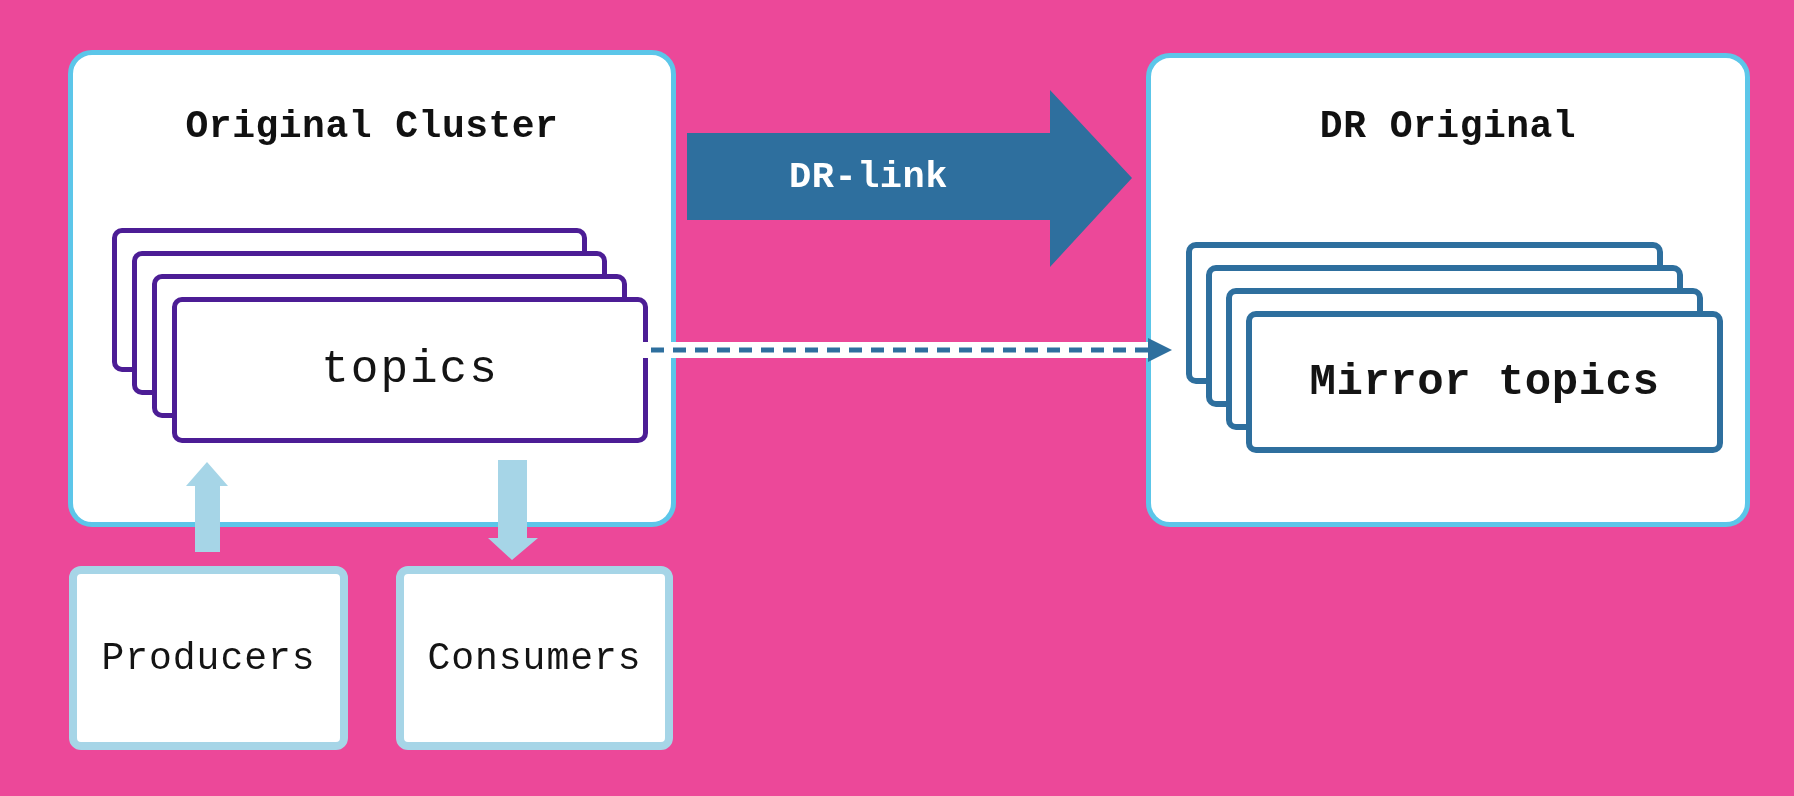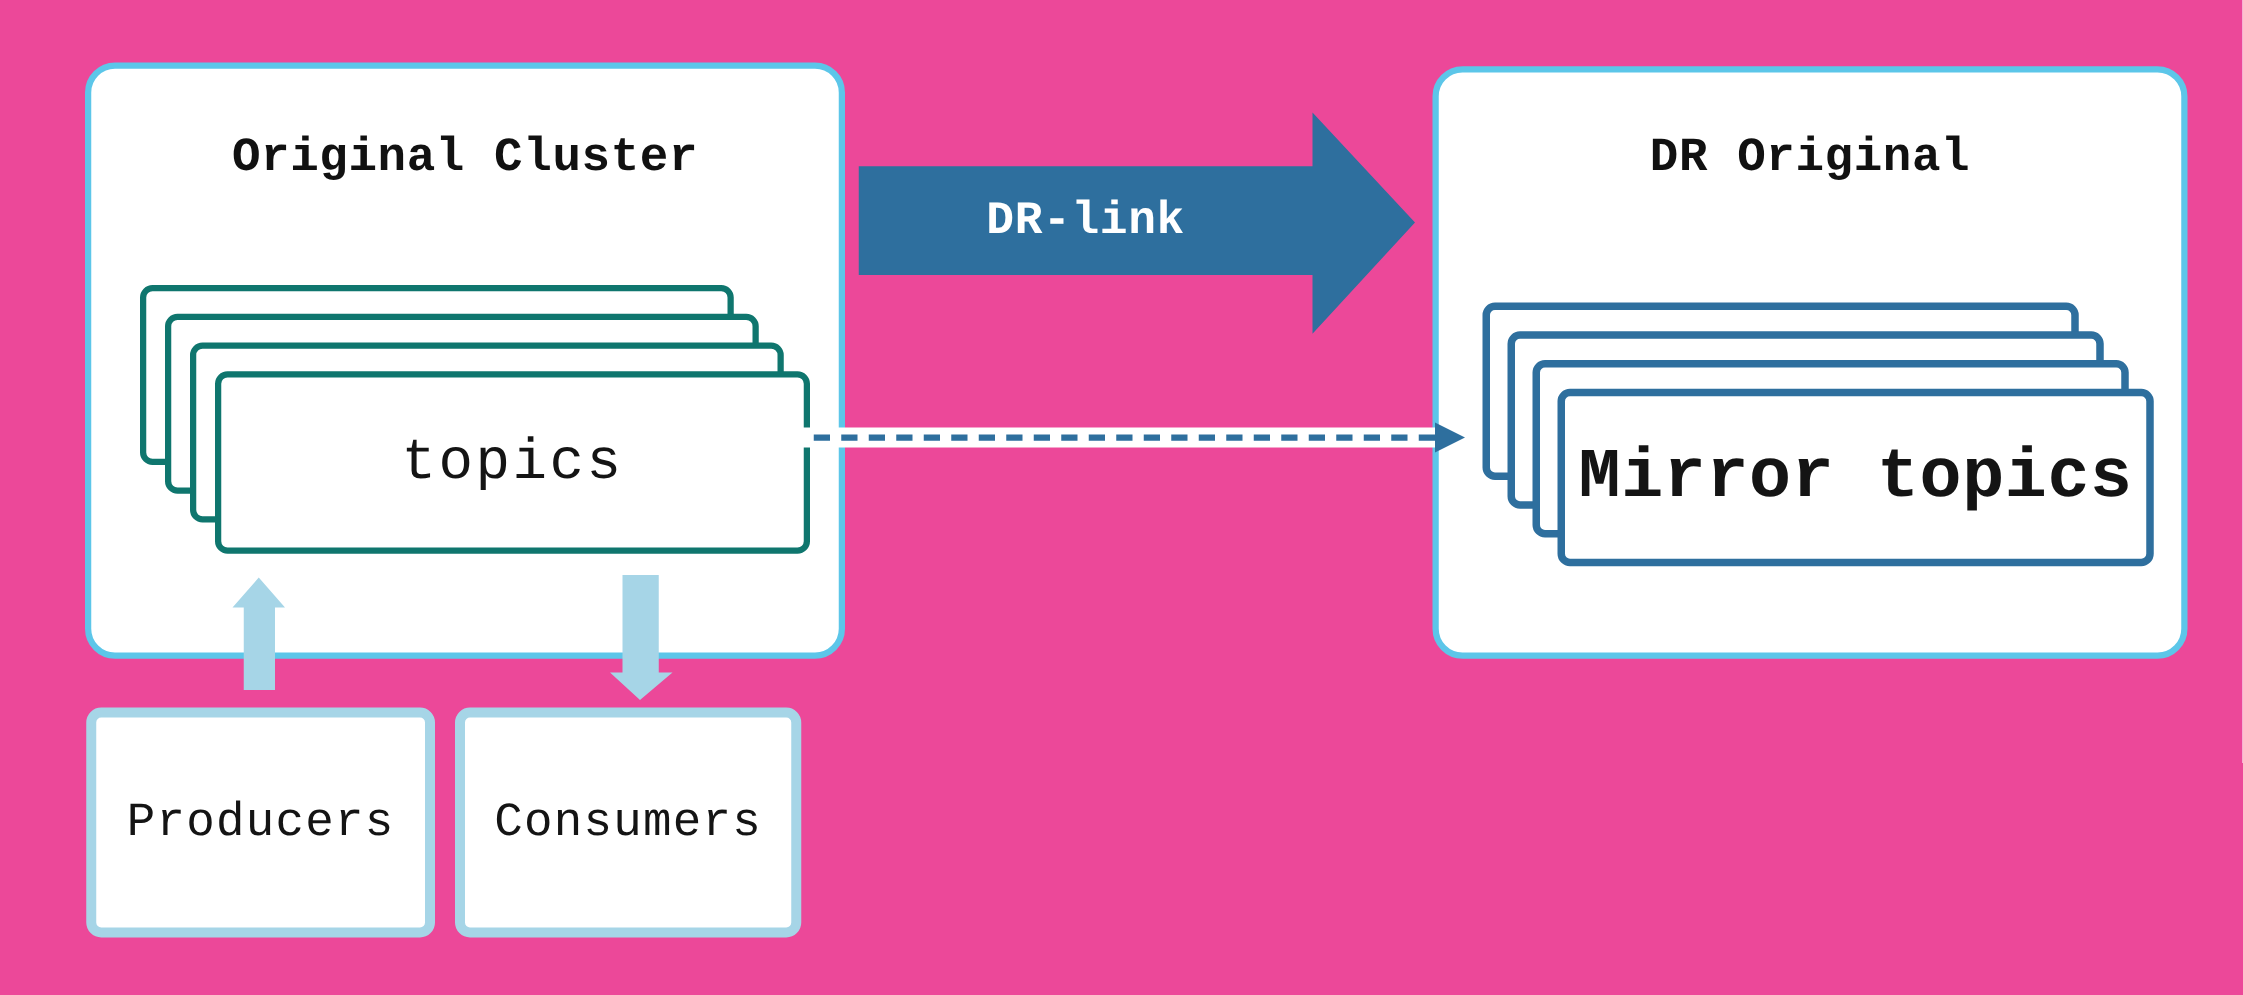--- a/index.html
+++ b/index.html
@@ -29,29 +29,29 @@
     text-align: center; letter-spacing: 0.5px; line-height: 46px;
   }
   .title-original { left: 68px;  width: 608px; }
   .title-dr       { left: 1146px; width: 604px; }
 
   
   .card {
     position: absolute; box-sizing: border-box;
     background: #ffffff; border-radius: 10px;
   }
-  .card-light { border: 5px solid #0f766e; }
+  .card-light { border: 5px solid #4c1d95; }
   .card-dark  { border: 6px solid #2E6F9E; }
   .card-label {
     width: 100%; height: 100%;
     display: flex; align-items: center; justify-content: center;
     color: #141414;
   }
   .topics-text  { font-size: 46px; font-weight: normal; letter-spacing: 2px; }
-  .mirror-text  { font-size: 56px; font-weight: bold; letter-spacing: 0.5px; }
+  .mirror-text  { font-size: 44px; font-weight: bold; letter-spacing: 0.5px; }
 
   
   .t1 { left: 112px; top: 228px; width: 475px; height: 144px; }
   .t2 { left: 132px; top: 251px; width: 475px; height: 144px; }
   .t3 { left: 152px; top: 274px; width: 475px; height: 144px; }
   .t4 { left: 172px; top: 297px; width: 476px; height: 146px; }
 
   
   .m1 { left: 1186px; top: 242px; width: 477px; height: 142px; }
   .m2 { left: 1206px; top: 265px; width: 477px; height: 142px; }
@@ -74,21 +74,21 @@
 
   
   .client-box {
     position: absolute; box-sizing: border-box;
     border: 8px solid #A6D5E7; border-radius: 12px;
     background: #ffffff;
     display: flex; align-items: center; justify-content: center;
     color: #141414; font-size: 38px; font-weight: normal; letter-spacing: 1px;
   }
   .box-producers { left: 69px;  top: 566px; width: 279px; height: 184px; }
-  .box-consumers { left: 364px; top: 566px; width: 277px; height: 184px; }
+  .box-consumers { left: 396px; top: 566px; width: 277px; height: 184px; }
 </style>
 </head>
 <body>
 
 <div class="canvas">
 
   <div class="cluster cluster-original"></div>
   <div class="cluster-title title-original">Original Cluster</div>
 
   <div class="card card-light t1"></div>

